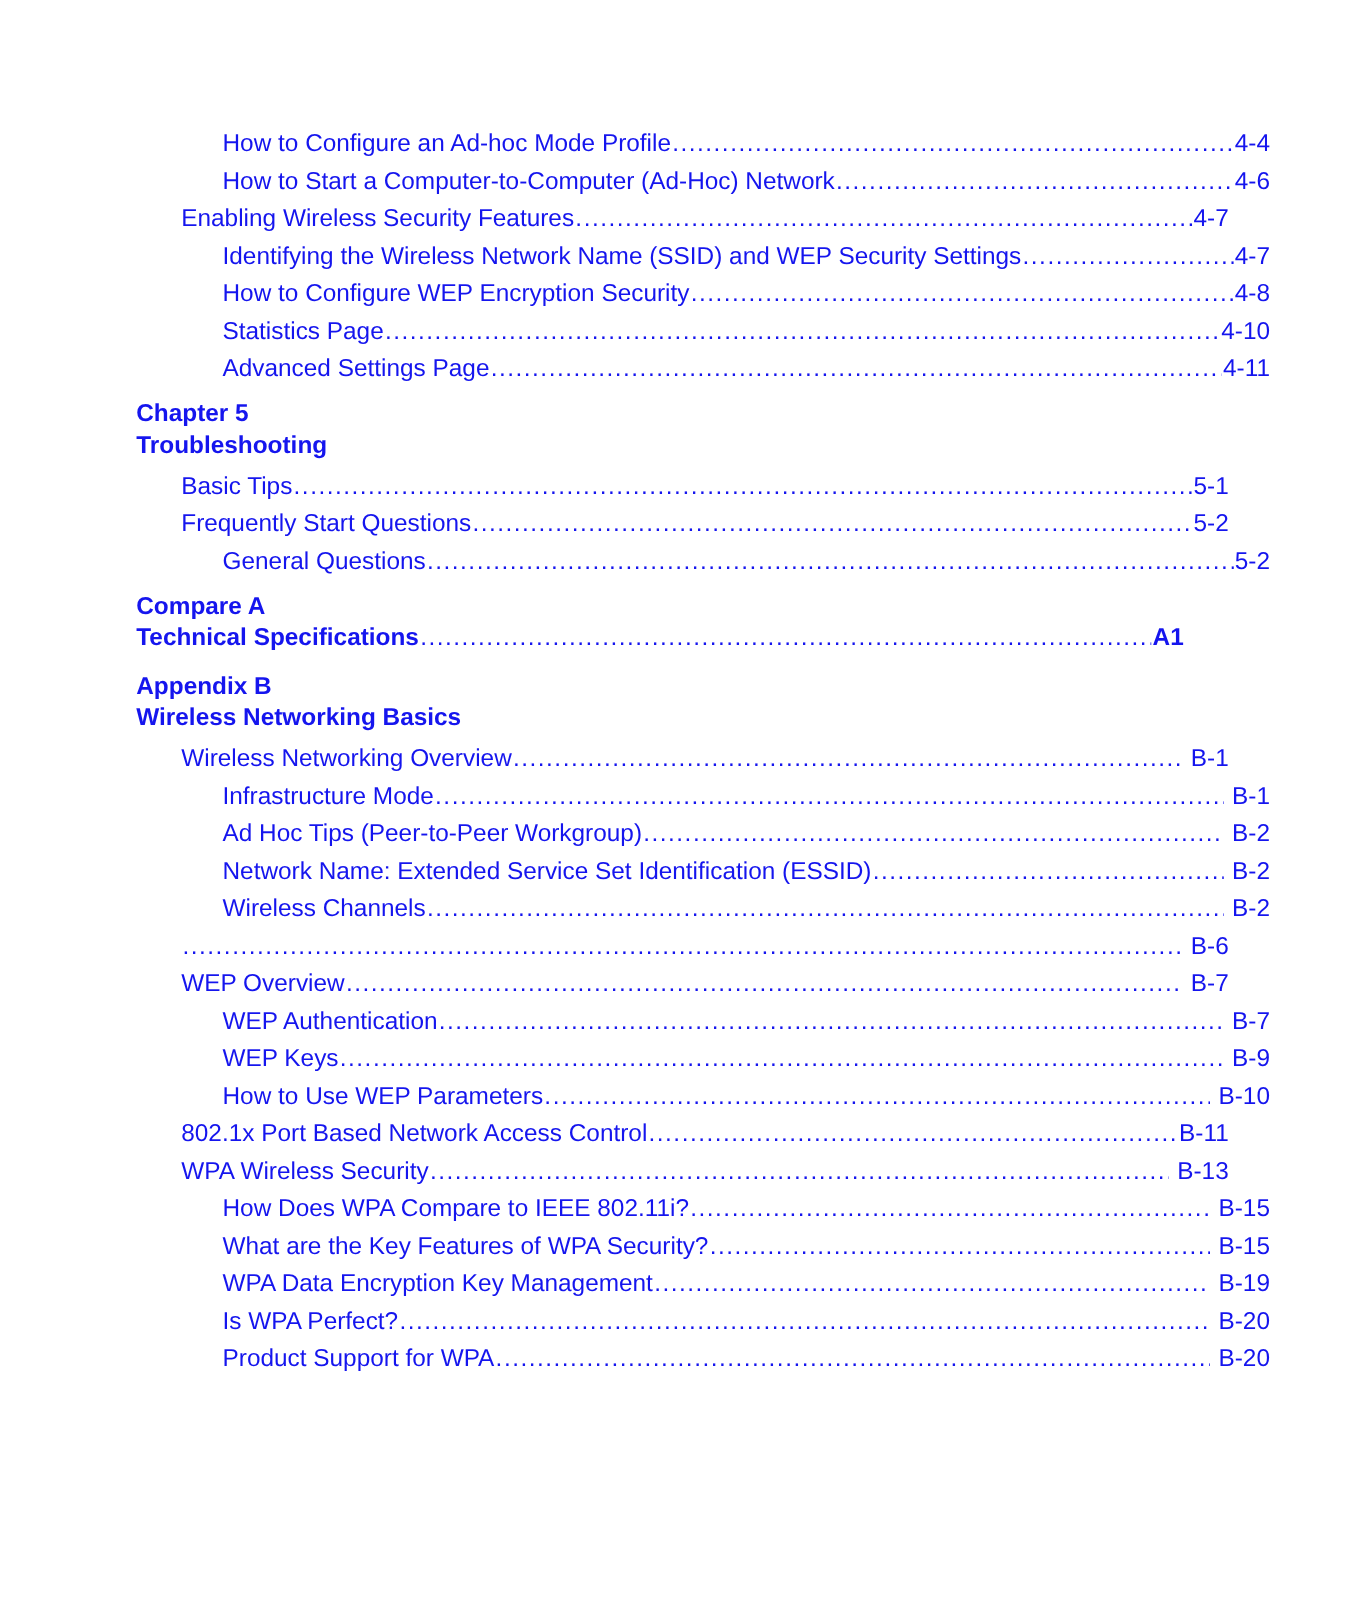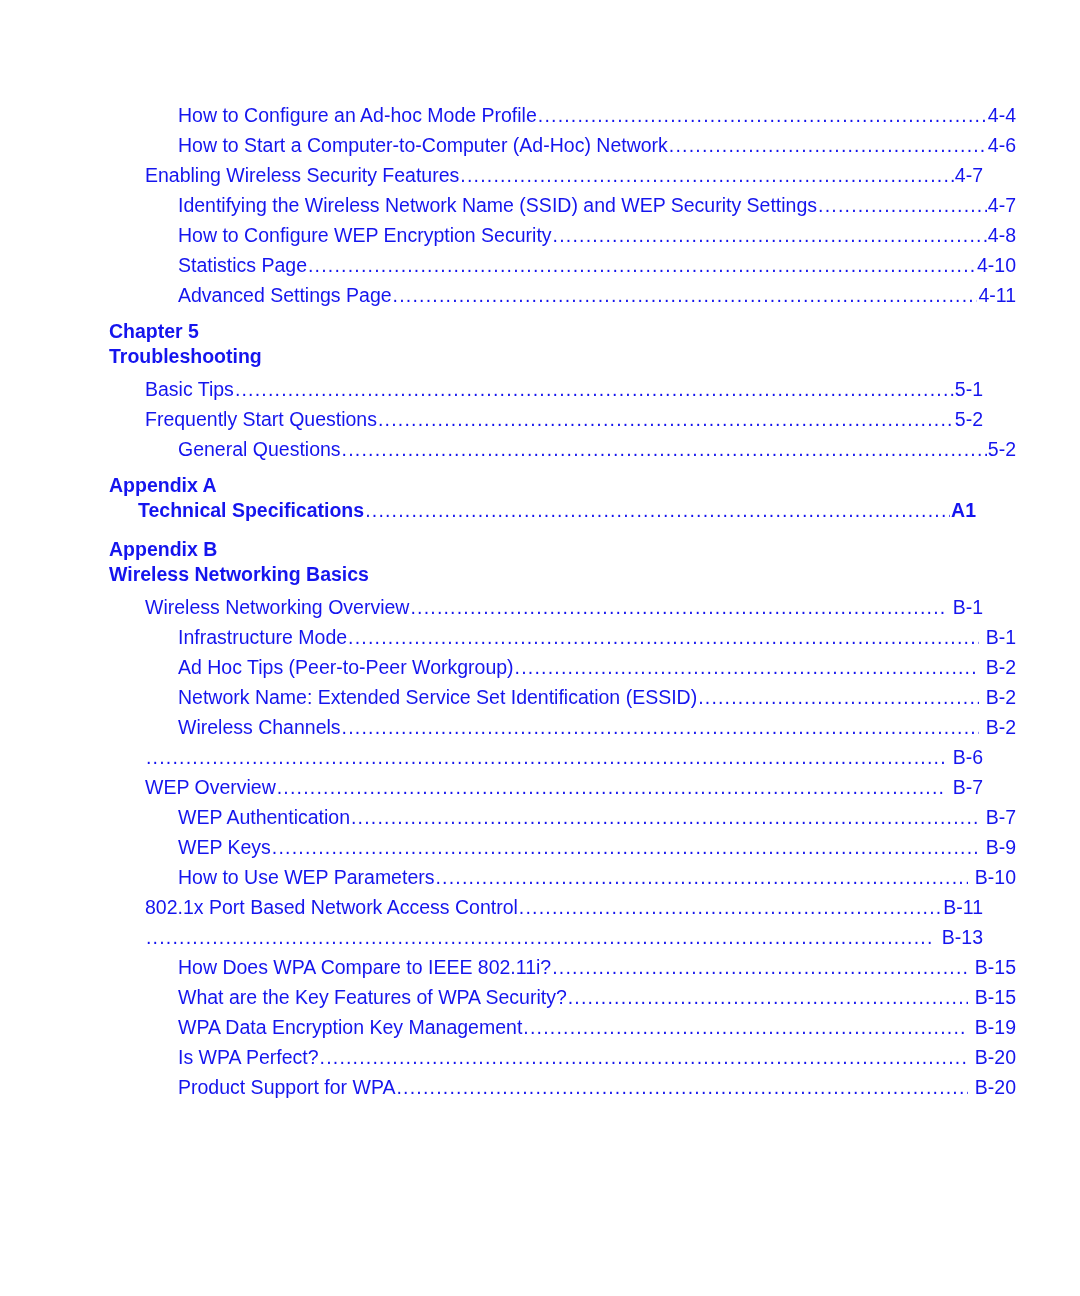--- a/index.html
+++ b/index.html
@@ -85,21 +85,20 @@
   .heading-row {
     display: flex;
     align-items: baseline;
     width: 100%;
     color: #1515ee;
     font-weight: bold;
     font-size: 19.5px;
     line-height: 25px;
     height: 25px;
     white-space: nowrap;
-    margin-left: 29px;
   }
   .heading-row .toc-dots { letter-spacing: 1.2px; font-weight: normal; }
 
   .spacer-sm { height: 9px; }
   .spacer-xs { height: 5px; }
 
   
   .footer {
     position: absolute;
     left: 109px;
@@ -185,21 +184,21 @@
         <span class="toc-dots"></span>
         <span class="toc-page">5-2</span>
       </div>
       <div class="toc-row lvl2">
         <span class="toc-title">General Questions</span>
         <span class="toc-dots"></span>
         <span class="toc-page">5-2</span>
       </div>
       <div class="spacer-sm"></div>
       <div class="heading-block">
-        <div class="hd-line">Appendix A</div>
+        <div class="hd-line">Compare A</div>
         <div class="heading-row">
           <span class="toc-title">Technical Specifications</span>
           <span class="toc-dots"></span>
           <span class="toc-page">A1</span>
         </div>
       </div>
       <div class="spacer-xs"></div>
       <div class="spacer-sm"></div>
       <div class="heading-block">
         <div class="hd-line">Appendix B</div>
@@ -254,20 +253,21 @@
         <span class="toc-title">How to Use WEP Parameters</span>
         <span class="toc-dots"></span>
         <span class="toc-page">B-10</span>
       </div>
       <div class="toc-row lvl1">
         <span class="toc-title">802.1x Port Based Network Access Control</span>
         <span class="toc-dots"></span>
         <span class="toc-page">B-11</span>
       </div>
       <div class="toc-row lvl1 gap">
+        <span class="toc-title">WPA Wireless Security</span>
         <span class="toc-dots"></span>
         <span class="toc-page">B-13</span>
       </div>
       <div class="toc-row lvl2 gap">
         <span class="toc-title">How Does WPA Compare to IEEE 802.11i?</span>
         <span class="toc-dots"></span>
         <span class="toc-page">B-15</span>
       </div>
       <div class="toc-row lvl2 gap">
         <span class="toc-title">What are the Key Features of WPA Security?</span>

